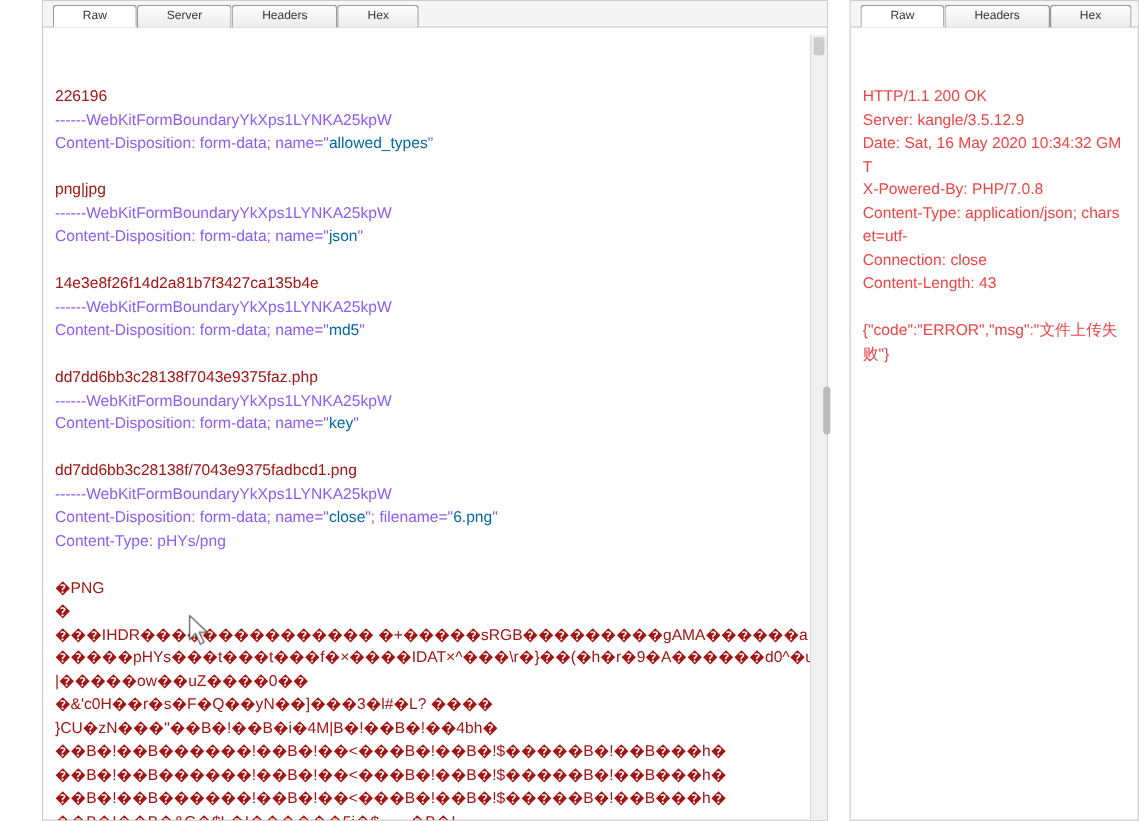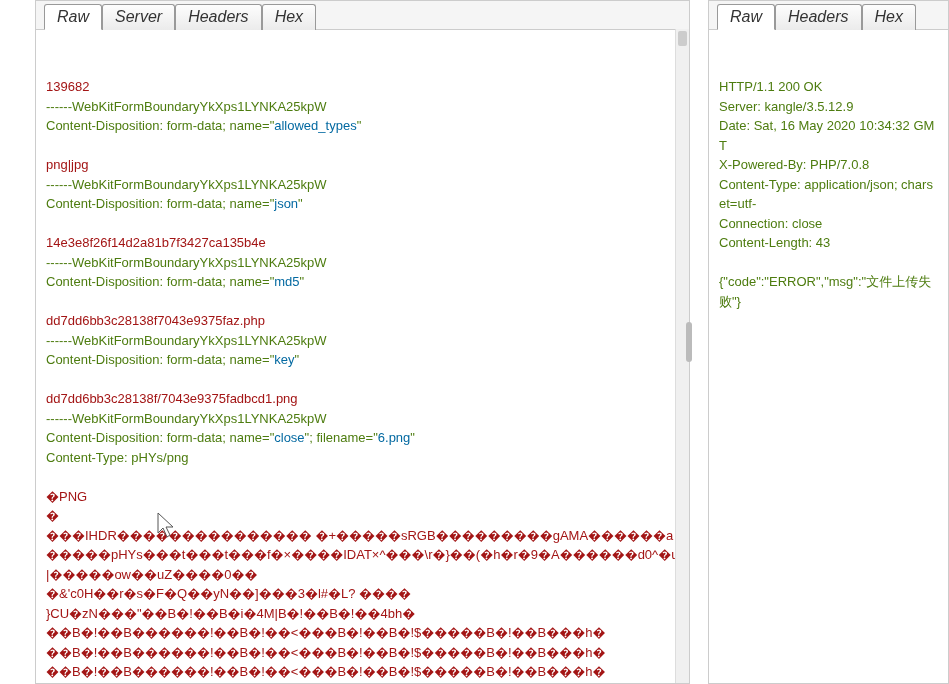--- a/index.html
+++ b/index.html
@@ -29,32 +29,31 @@
       margin-left: 18px;
     }
     .tabs {
       display: flex;
       background: #f5f5f5;
       border-bottom: 1px solid #ccc;
       padding: 2px 4px 0 8px;
       gap: 0;
     }
     .tab {
-      padding: 3px 12px;
+      padding: 3px 24px;
       border: 1px solid #999;
       border-bottom: none;
       background: linear-gradient(#fdfdfd, #ebebeb);
-      font-size: 16px;
+      font-size: 10px;
       cursor: pointer;
       margin-right: 0px;
       border-radius: 3px 3px 0 0;
       color: #333;
       position: relative;
       top: 1px;
-      font-style: italic;
     }
     .tab.active {
       background: #fff;
       border-bottom: 1px solid #fff;
       top: 1px;
     }
     .content {
       flex: 1;
       overflow: hidden;
       padding: 8px 10px;
@@ -63,22 +62,22 @@
       line-height: 1.5;
       font-size: 13px;
       position: relative;
     }
     .content-inner {
       overflow-y: auto;
       height: 100%;
     }
     .val { color: #a31515; }
     .key { color: #0369a1; }
-    .txt { color: #4d7c0f; }
-    .hdr { color: #4d7c0f; }
+    .txt { color: #8b5cf6; }
+    .hdr { color: #ef4444; }
     .scrollbar-left {
       position: absolute;
       right: 0;
       top: 28px;
       bottom: 0;
       width: 14px;
       background: #f0f0f0;
       border-left: 1px solid #ddd;
     }
     .scrollbar-left::before {
@@ -114,21 +113,21 @@
 <body>
 
 <div class="panel panel-left">
   <div class="tabs">
     <div class="tab active">Raw</div>
     <div class="tab">Server</div>
     <div class="tab">Headers</div>
     <div class="tab">Hex</div>
   </div>
   <div class="content">
-    <div class="content-inner" id="left-content"><span class="val">139682</span>
+    <div class="content-inner" id="left-content"><span class="val">226196</span>
 <span class="txt">------WebKitFormBoundaryYkXps1LYNKA25kpW</span>
 <span class="txt">Content-Disposition: form-data; name="</span><span class="key">allowed_types</span><span class="txt">"</span>
 
 <span class="val">png|jpg</span>
 <span class="txt">------WebKitFormBoundaryYkXps1LYNKA25kpW</span>
 <span class="txt">Content-Disposition: form-data; name="</span><span class="key">json</span><span class="txt">"</span>
 
 <span class="val">14e3e8f26f14d2a81b7f3427ca135b4e</span>
 <span class="txt">------WebKitFormBoundaryYkXps1LYNKA25kpW</span>
 <span class="txt">Content-Disposition: form-data; name="</span><span class="key">md5</span><span class="txt">"</span>

